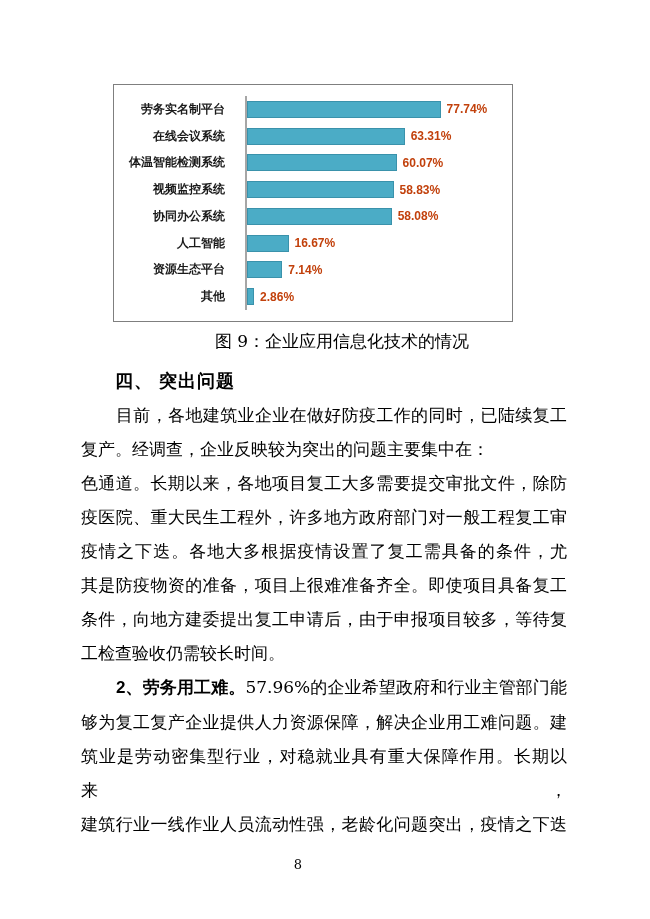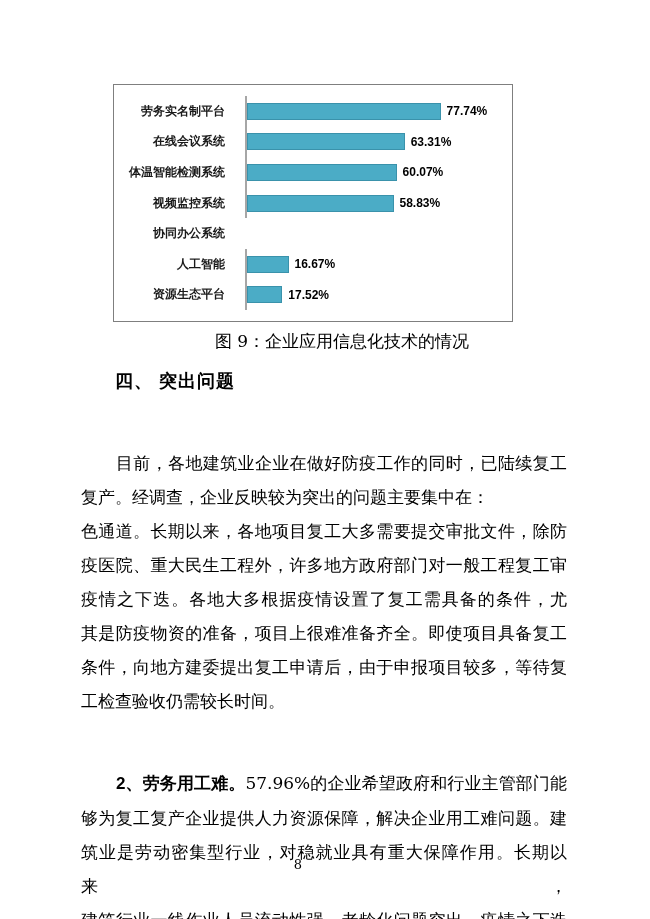--- a/index.html
+++ b/index.html
@@ -39,42 +39,42 @@
   }
   .cbar {
     height:17px;
     background:#4BACC6;
     border:1px solid #3a92ab;
     box-sizing:border-box;
   }
   .cval {
     margin-left:6px; white-space:nowrap;
     font-family:"Liberation Sans", sans-serif;
-    font-weight:bold; font-size:12px; color:#000000;
+    font-weight:bold; font-size:12px; color:#c2410c;
   }
 
   
   .caption {
     margin-top:9px;
     padding-left:36px;
     text-align:center;
     font-size:17px; line-height:21px;
   }
 
   
   .heading {
     margin:12px 0 0 0;
     font-family:"Liberation Sans", sans-serif;
     font-weight:bold; font-size:18px;
     line-height:34px; text-indent:34px;
     letter-spacing:1px;
   }
   .bline { font-size:17px; line-height:34px; }
   .bline.just { text-align:justify; text-align-last:justify; }
-  .bline.indent { text-indent:35px;margin-top:48px; }
+  .bline.indent { text-indent:35px; }
   .blead { font-family:"Liberation Sans", sans-serif; font-weight:bold; }
 
   
   .page-number {
     position:absolute; left:0; right:54px; bottom:47px;
     text-align:center; font-size:13px;
   }
 </style>
 </head>
 <body>
@@ -106,33 +106,44 @@
         </div>
         <div class="crow">
           <div class="clabel">视频监控系统</div>
           <div class="ctrack">
             <div class="cbar" style="width: 56.5673%;"></div>
             <span class="cval">58.83%</span>
           </div>
         </div>
         <div class="crow">
           <div class="clabel">协同办公系统</div>
+          <div class="ctrack">
+            <div class="cbar" style="width: 55.8462%;"></div>
+            <span class="cval">58.08%</span>
+          </div>
         </div>
         <div class="crow">
           <div class="clabel">人工智能</div>
           <div class="ctrack">
             <div class="cbar" style="width: 16.0288%;"></div>
             <span class="cval">16.67%</span>
           </div>
         </div>
         <div class="crow">
           <div class="clabel">资源生态平台</div>
           <div class="ctrack">
             <div class="cbar" style="width: 13.6346%;"></div>
-            <span class="cval">17.52%</span>
+            <span class="cval">7.14%</span>
+          </div>
+        </div>
+        <div class="crow">
+          <div class="clabel">其他</div>
+          <div class="ctrack">
+            <div class="cbar" style="width: 2.75%;"></div>
+            <span class="cval">2.86%</span>
           </div>
         </div>
       </div>
   </div>
 
   <div class="caption">图 9：企业应用信息化技术的情况</div>
 
   <h2 class="heading">四、 突出问题</h2>
 
   <div id="body-text">

